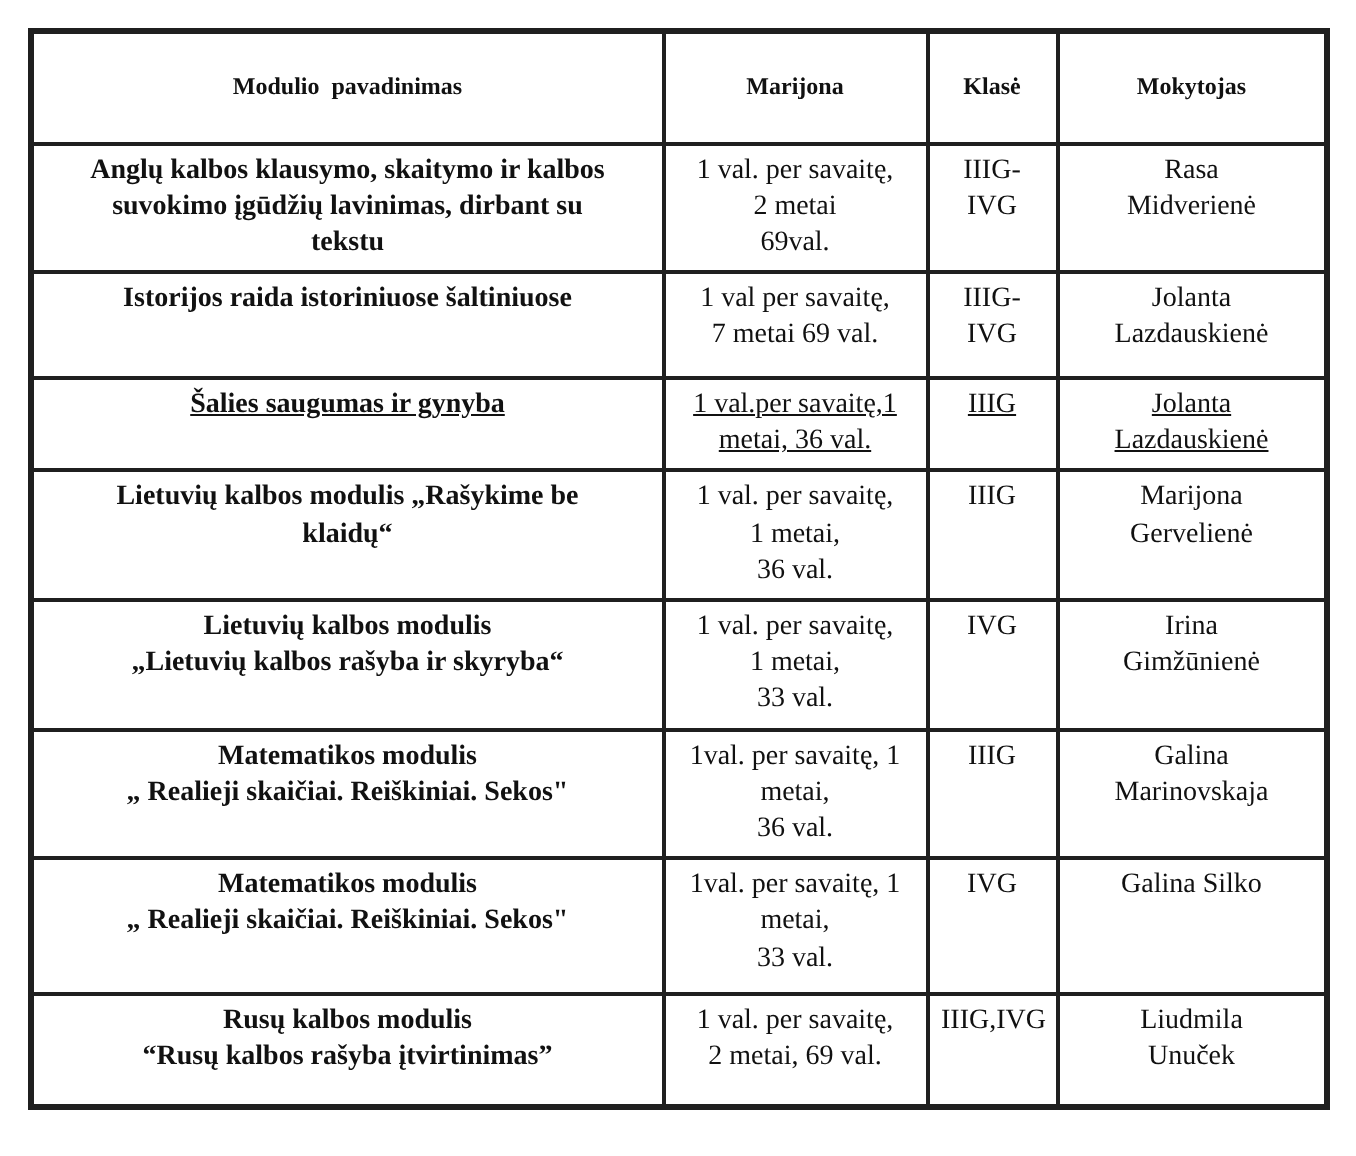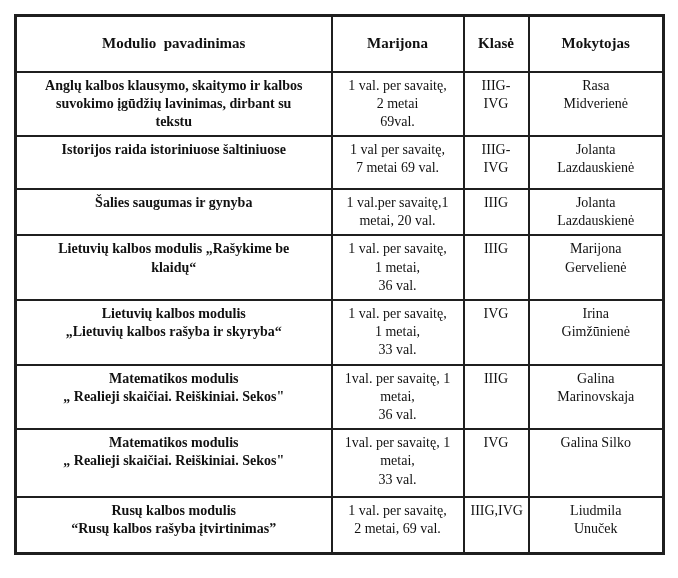--- a/index.html
+++ b/index.html
@@ -26,40 +26,40 @@
   table.modules th,
   table.modules td {
     border: 2px solid #1f1f1f;
     padding: 4px 6px;
     text-align: center;
     overflow: hidden;
   }
   table.modules th {
     vertical-align: middle;
     font-weight: bold;
-    font-size: 15px;
+    font-size: 12px;
     line-height: 1.3;
   }
   th.header-name {
     white-space: pre-wrap;
   }
   table.modules td {
     vertical-align: top;
     font-size: 14px;
     line-height: 1.3;
     white-space: pre-line;
   }
   td.name-cell {
     font-weight: bold;
   }
   
   tr.hdr     { height: 56px; }
   tr.row-0   { height: 64px; }
   tr.row-1   { height: 53px; }
-  tr.row-2   { height: 41px; }
+  tr.row-2   { height: 41px; text-decoration: underline; }
   tr.row-3   { height: 58px; }
   tr.row-4   { height: 58px; }
   tr.row-5   { height: 58px; }
   tr.row-6   { height: 68px; }
   tr.row-7   { height: 56px; }
 </style>
 </head>
 <body>
 
 <table class="modules">
@@ -95,21 +95,21 @@
       <td>1 val per savaitę,
 7  metai 69 val.</td>
       <td>IIIG-
 IVG</td>
       <td>Jolanta
 Lazdauskienė</td>
     </tr>
     <tr class="row-2">
       <td class="name-cell">Šalies saugumas ir gynyba</td>
       <td>1 val.per savaitę,1
-metai, 20 val.</td>
+metai, 36 val.</td>
       <td>IIIG</td>
       <td>Jolanta
 Lazdauskienė</td>
     </tr>
     <tr class="row-3">
       <td class="name-cell">Lietuvių kalbos modulis „Rašykime be
 klaidų“</td>
       <td>1 val. per savaitę,
 1 metai,
 36 val.</td>

